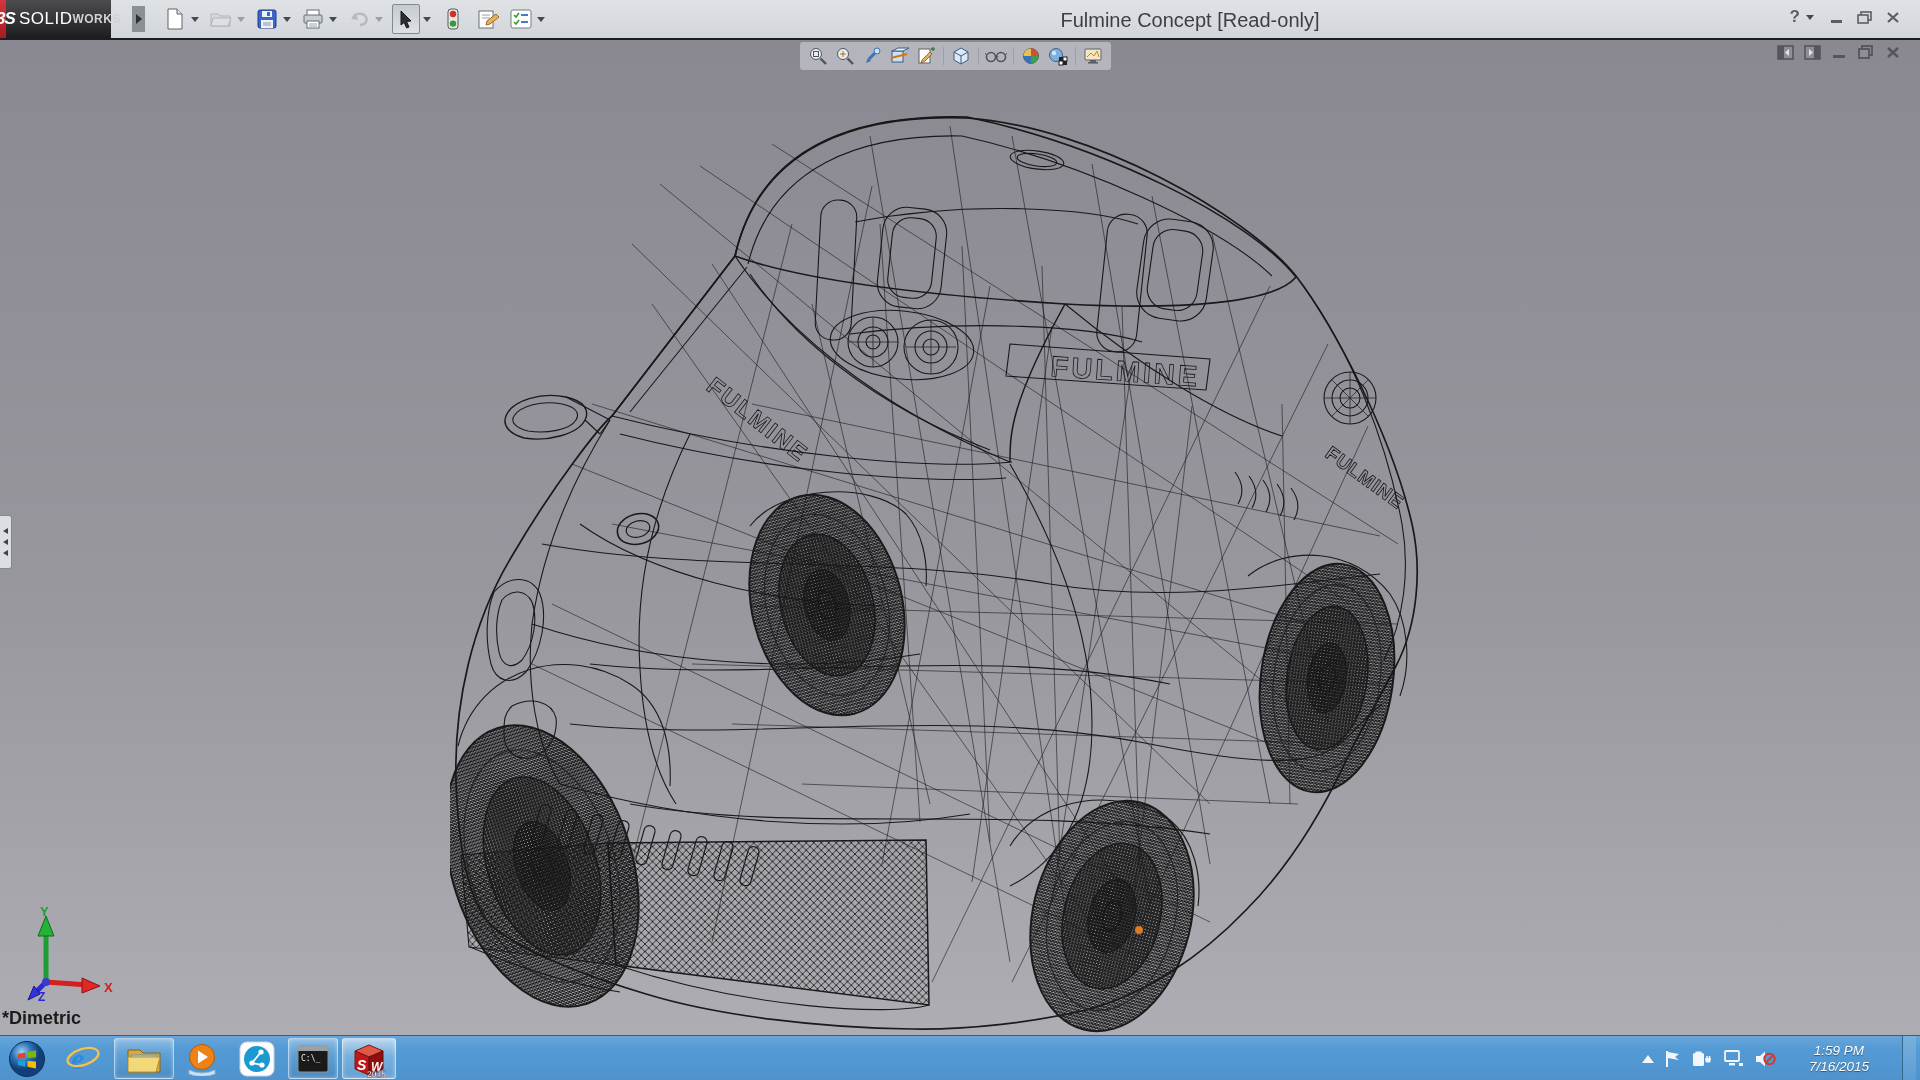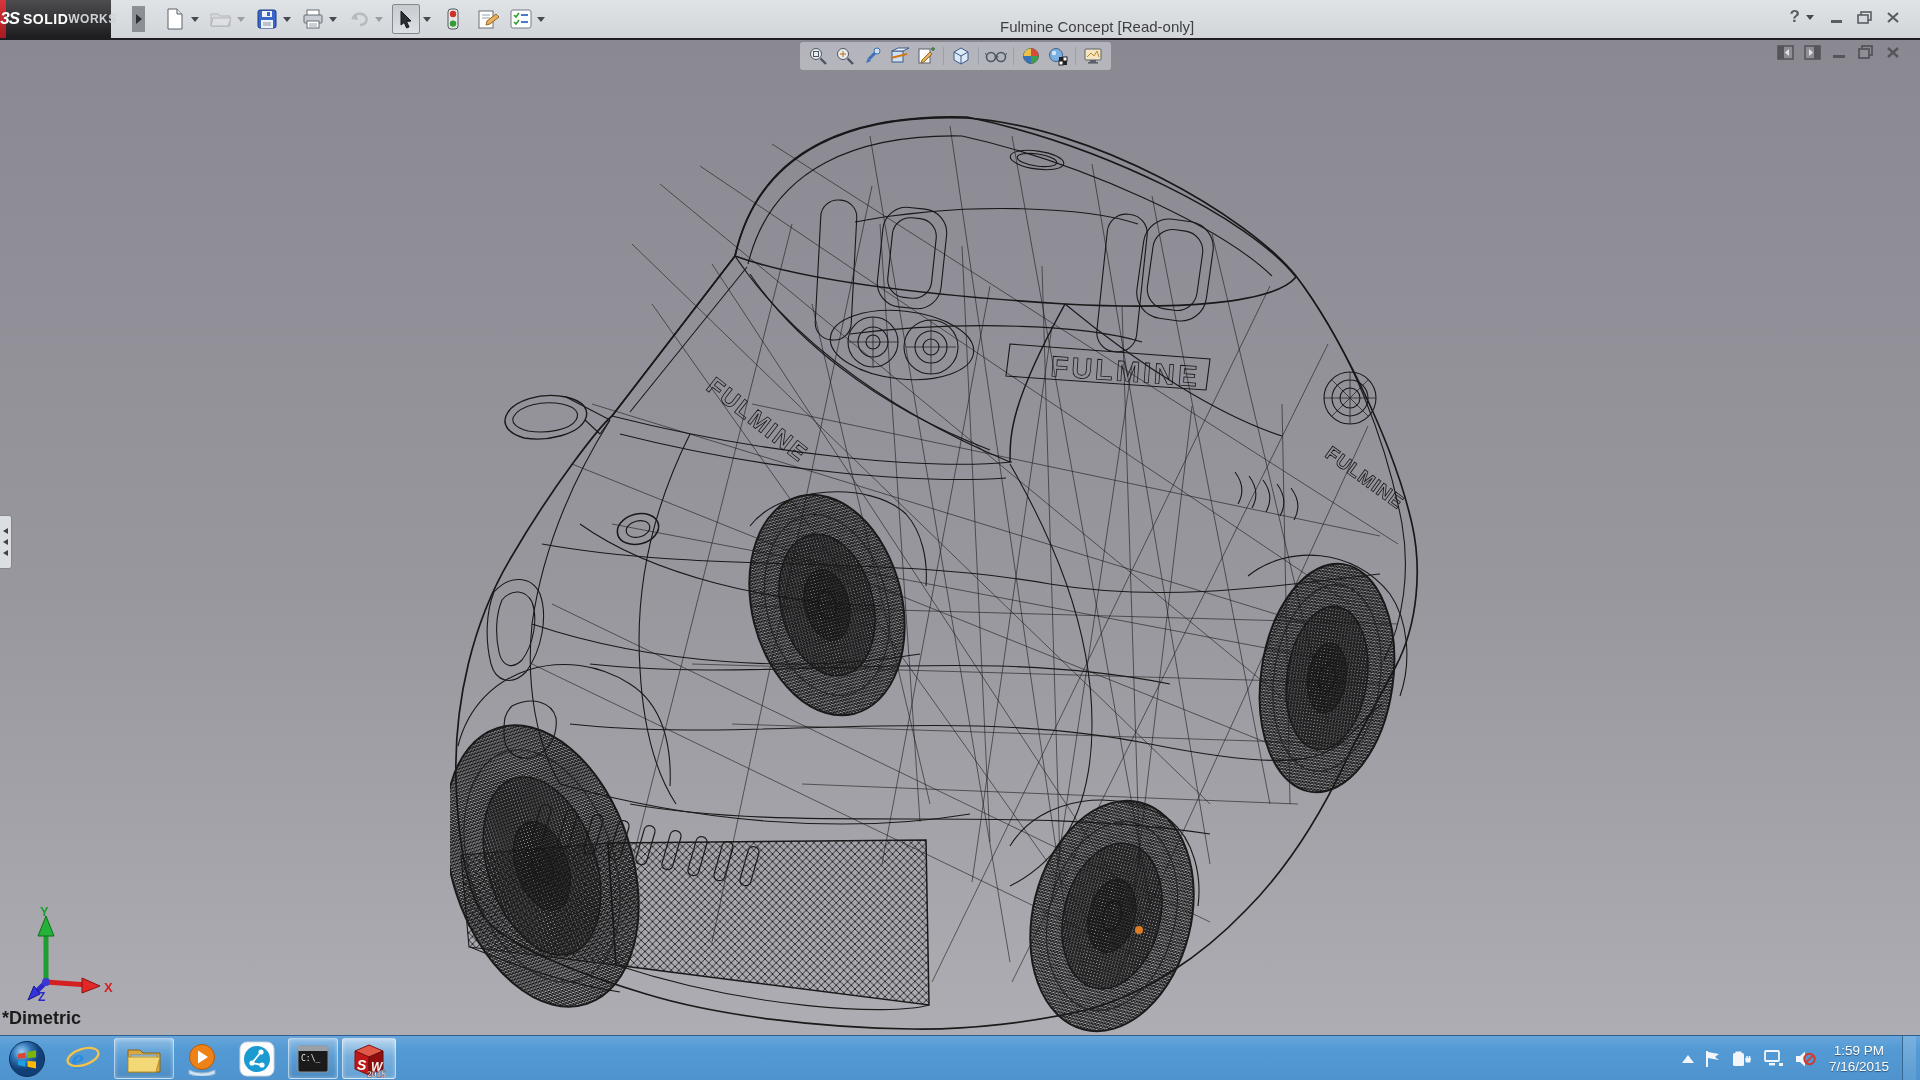--- a/index.html
+++ b/index.html
@@ -4,32 +4,32 @@
 <style>
   html,body{margin:0;padding:0;width:1920px;height:1080px;overflow:hidden;
     font-family:"Liberation Sans",sans-serif;-webkit-font-smoothing:antialiased;}
   
   #topbar{position:absolute;top:0;left:0;width:1920px;height:38px;
     background:linear-gradient(#e0e3e6,#d2d5d9);border-bottom:2px solid #1e1e22;}
   #brand-red{position:absolute;left:0;top:0;width:6px;height:38px;background:linear-gradient(#d5363c,#a81b20);}
   #logo{position:absolute;left:6px;top:0;width:105px;height:38px;
     background:linear-gradient(#4d4d4f,#1d1d1f);display:flex;align-items:center;justify-content:center;gap:4px;color:#fff;}
   #logo .mark{font-size:17px;font-style:italic;font-weight:bold;letter-spacing:-1px;}
-  #logo .solid{font-size:14px;font-weight:bold;letter-spacing:.5px;}
+  #logo .solid{font-size:17px;font-weight:normal;letter-spacing:.5px;}
   #logo .works{font-size:12px;font-weight:700;color:#cfd2d6;letter-spacing:.5px;margin-left:-4px;}
   #menu-expand{position:absolute;left:132px;top:6px;width:13px;height:26px;background:#8b9095;
     display:flex;align-items:center;justify-content:center;}
   .tri-right{width:0;height:0;border-top:5px solid transparent;border-bottom:5px solid transparent;border-left:6px solid #2c2f33;}
   #qat{position:absolute;left:162px;top:3px;height:32px;display:flex;align-items:center;}
   .qbtn{width:26px;height:28px;display:flex;align-items:center;justify-content:center;}
   .dd{width:14px;height:28px;display:flex;align-items:center;justify-content:center;margin-right:6px;}
   .tri-down{width:0;height:0;border-left:4px solid transparent;border-right:4px solid transparent;border-top:5px solid #46494d;}
   .disabled{opacity:.42;filter:grayscale(.8);}
   .pressed{border:1px solid #83898f;background:linear-gradient(#c7cbd0,#dde1e5);border-radius:2px;}
-  #title{position:absolute;left:1000px;top:18px;width:380px;text-align:left;font-size:15px;color:#3d3f43;}
+  #title{position:absolute;left:1000px;top:9px;width:380px;text-align:center;font-size:20px;color:#3d3f43;}
   #helpzone{position:absolute;right:16px;top:7px;display:flex;align-items:center;gap:6px;}
   #helpzone .h{font-size:17px;color:#5a5e63;font-weight:bold;}
   .wc{width:22px;height:20px;display:flex;align-items:center;justify-content:center;}
   
   #viewport{position:absolute;top:40px;left:0;width:1920px;height:995px;overflow:hidden;
     background:linear-gradient(#8a8992 0%,#98979e 55%,#aeadb3 100%);}
   #headsup{position:absolute;left:800px;top:2px;height:28px;display:flex;align-items:center;gap:3px;
     background:rgba(222,226,230,.50);border-radius:3px;padding:0 6px;}
   .hub{width:24px;height:24px;display:flex;align-items:center;justify-content:center;}
   .hsep{width:1px;height:18px;background:#9aa0a7;margin:0 2px;}
@@ -45,21 +45,21 @@
   #taskbar{position:absolute;top:1035px;left:0;width:1920px;height:45px;
     background:linear-gradient(#68a6da,#529adennn) ;background:linear-gradient(#67a5da 0%,#539ad4 30%,#4f93cd 100%);
     border-top:1px solid #2e5f90;display:flex;align-items:center;}
   .tbtn{height:39px;margin:0 2px;display:flex;align-items:center;justify-content:center;border-radius:3px;}
   .t-plain{width:54px;}
   .t-open{width:58px;border:1px solid rgba(255,255,255,.55);
     background:linear-gradient(rgba(255,255,255,.28),rgba(255,255,255,.06) 45%,rgba(0,0,0,.06));
     box-shadow:inset 0 0 4px rgba(255,255,255,.4);}
   .t-active{background:linear-gradient(rgba(255,255,255,.55),rgba(255,255,255,.22) 45%,rgba(255,255,255,.12));}
   #tray{margin-left:auto;display:flex;align-items:center;gap:11px;padding-right:4px;}
-  #clock{color:#fff;font-size:13.5px;text-align:center;line-height:16px;text-shadow:0 1px 1px rgba(0,0,0,.45);margin:0 2px;}
+  #clock{color:#fff;font-size:13.5px;text-align:center;line-height:16px;text-shadow:0 1px 1px rgba(0,0,0,.45);margin:0 22px;font-style:italic;}
   #showdesk{width:13px;height:45px;background:linear-gradient(#79b0dd,#5b9cd2);border-left:1px solid #35678f;}
   .trayico{display:flex;align-items:center;justify-content:center;}
 </style>
 </head>
 <body>
 
 <div id="topbar">
   <div id="brand-red"></div>
   <div id="logo">
     <span class="mark">3S</span>

